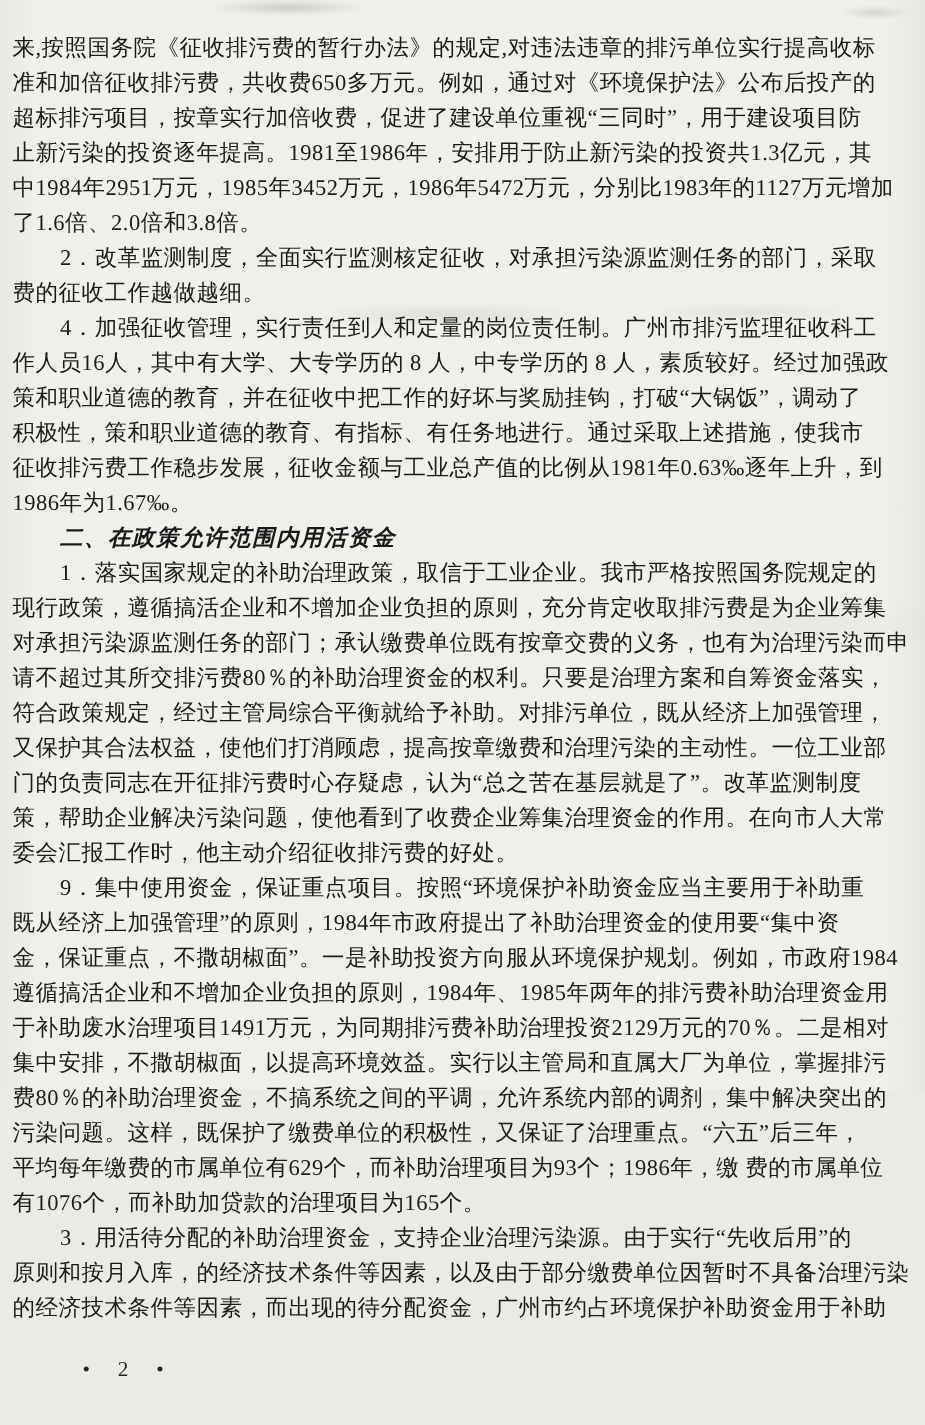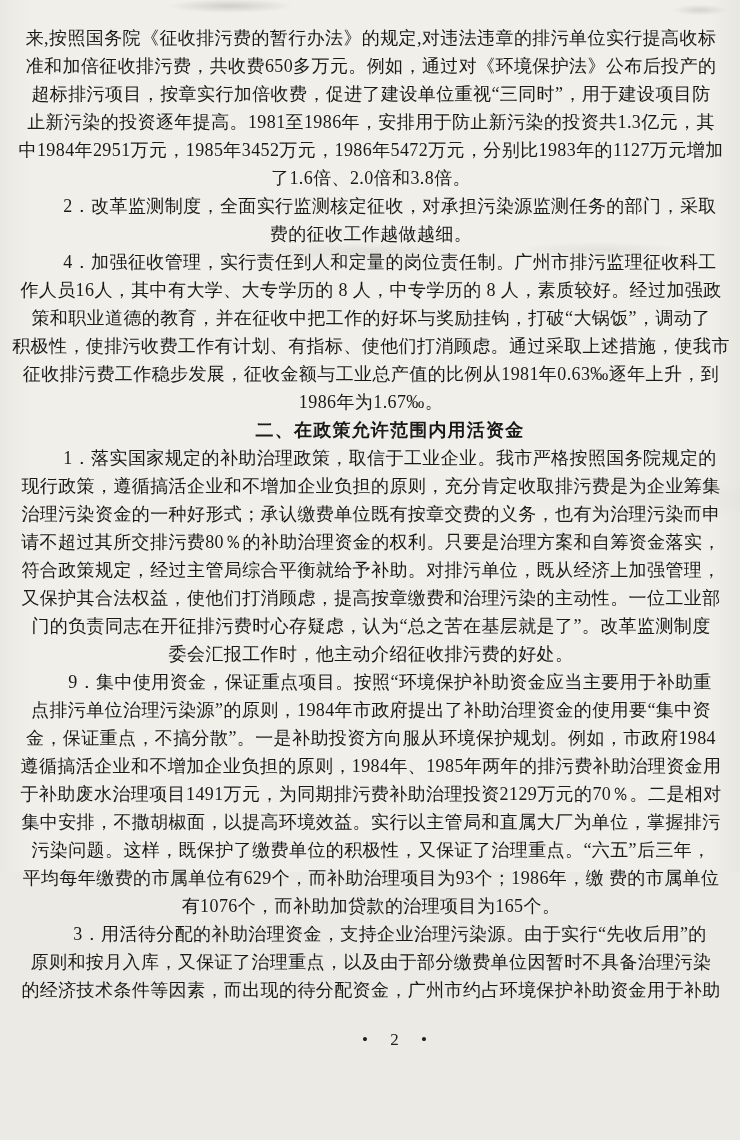--- a/index.html
+++ b/index.html
@@ -22,39 +22,39 @@
       radial-gradient(ellipse 90px 10px at 230px 6px, rgba(60,60,60,0.18), transparent 70%),
       radial-gradient(ellipse 40px 8px at 700px 10px, rgba(60,60,60,0.15), transparent 70%),
       radial-gradient(ellipse 160px 14px at 360px 252px, rgba(80,80,80,0.10), transparent 70%),
       radial-gradient(ellipse 120px 12px at 600px 250px, rgba(80,80,80,0.08), transparent 70%),
       radial-gradient(ellipse 200px 30px at 640px 500px, rgba(90,90,90,0.05), transparent 70%),
       radial-gradient(ellipse 150px 20px at 500px 940px, rgba(90,90,90,0.05), transparent 70%),
       linear-gradient(90deg, rgba(120,120,110,0.06) 0%, rgba(0,0,0,0) 4%, rgba(0,0,0,0) 96%, rgba(120,120,110,0.08) 100%),
       #f0efe9;
     font-family: "Liberation Serif", "DejaVu Serif", serif;
     color: #1a1a1a;
-    text-align: center;
   }
   .text-block {
     width: 722px;
   }
   .line {
     height: 28px;
     line-height: 28px;
     font-size: 18px;
     letter-spacing: 0.4px;
     white-space: nowrap;
     overflow: hidden;
   }
   .line.indent {
     padding-left: 38px;
   }
   .line.bold {
     font-weight: bold;
     letter-spacing: 1.2px;
+    font-style: italic;
   }
   .footer {
     margin-top: 26px;
     margin-left: 56px;
     font-size: 17px;
     letter-spacing: 9px;
     color: #222;
   }
 </style>
 </head>
@@ -66,41 +66,43 @@
       <div class="line">准和加倍征收排污费，共收费650多万元。例如，通过对《环境保护法》公布后投产的</div>
       <div class="line">超标排污项目，按章实行加倍收费，促进了建设单位重视“三同时”，用于建设项目防</div>
       <div class="line">止新污染的投资逐年提高。1981至1986年，安排用于防止新污染的投资共1.3亿元，其</div>
       <div class="line">中1984年2951万元，1985年3452万元，1986年5472万元，分别比1983年的1127万元增加</div>
       <div class="line">了1.6倍、2.0倍和3.8倍。</div>
       <div class="line indent">2．改革监测制度，全面实行监测核定征收，对承担污染源监测任务的部门，采取</div>
       <div class="line">费的征收工作越做越细。</div>
       <div class="line indent">4．加强征收管理，实行责任到人和定量的岗位责任制。广州市排污监理征收科工</div>
       <div class="line">作人员16人，其中有大学、大专学历的 8 人，中专学历的 8 人，素质较好。经过加强政</div>
       <div class="line">策和职业道德的教育，并在征收中把工作的好坏与奖励挂钩，打破“大锅饭”，调动了</div>
-      <div class="line">积极性，使排污收费工作有计划、有指标、使他们打消顾虑。通过采取上述措施，使我市</div>
+      <div class="line">积极性，策和职业道德的教育、有指标、有任务地进行。通过采取上述措施，使我市</div>
       <div class="line">征收排污费工作稳步发展，征收金额与工业总产值的比例从1981年0.63‰逐年上升，到</div>
       <div class="line">1986年为1.67‰。</div>
       <div class="line indent bold">二、在政策允许范围内用活资金</div>
       <div class="line indent">1．落实国家规定的补助治理政策，取信于工业企业。我市严格按照国务院规定的</div>
       <div class="line">现行政策，遵循搞活企业和不增加企业负担的原则，充分肯定收取排污费是为企业筹集</div>
-      <div class="line">治理污染资金的一种好形式；承认缴费单位既有按章交费的义务，也有为治理污染而申</div>
+      <div class="line">对承担污染源监测任务的部门；承认缴费单位既有按章交费的义务，也有为治理污染而申</div>
       <div class="line">请不超过其所交排污费80％的补助治理资金的权利。只要是治理方案和自筹资金落实，</div>
       <div class="line">符合政策规定，经过主管局综合平衡就给予补助。对排污单位，既从经济上加强管理，</div>
       <div class="line">又保护其合法权益，使他们打消顾虑，提高按章缴费和治理污染的主动性。一位工业部</div>
       <div class="line">门的负责同志在开征排污费时心存疑虑，认为“总之苦在基层就是了”。改革监测制度</div>
+      <div class="line">策，帮助企业解决污染问题，使他看到了收费企业筹集治理资金的作用。在向市人大常</div>
       <div class="line">委会汇报工作时，他主动介绍征收排污费的好处。</div>
       <div class="line indent">9．集中使用资金，保证重点项目。按照“环境保护补助资金应当主要用于补助重</div>
-      <div class="line">点排污单位治理污染源”的原则，1984年市政府提出了补助治理资金的使用要“集中资</div>
-      <div class="line">金，保证重点，不搞分散”。一是补助投资方向服从环境保护规划。例如，市政府1984</div>
+      <div class="line">既从经济上加强管理”的原则，1984年市政府提出了补助治理资金的使用要“集中资</div>
+      <div class="line">金，保证重点，不撒胡椒面”。一是补助投资方向服从环境保护规划。例如，市政府1984</div>
       <div class="line">遵循搞活企业和不增加企业负担的原则，1984年、1985年两年的排污费补助治理资金用</div>
       <div class="line">于补助废水治理项目1491万元，为同期排污费补助治理投资2129万元的70％。二是相对</div>
       <div class="line">集中安排，不撒胡椒面，以提高环境效益。实行以主管局和直属大厂为单位，掌握排污</div>
+      <div class="line">费80％的补助治理资金，不搞系统之间的平调，允许系统内部的调剂，集中解决突出的</div>
       <div class="line">污染问题。这样，既保护了缴费单位的积极性，又保证了治理重点。“六五”后三年，</div>
       <div class="line">平均每年缴费的市属单位有629个，而补助治理项目为93个；1986年，缴 费的市属单位</div>
       <div class="line">有1076个，而补助加贷款的治理项目为165个。</div>
       <div class="line indent">3．用活待分配的补助治理资金，支持企业治理污染源。由于实行“先收后用”的</div>
-      <div class="line">原则和按月入库，又保证了治理重点，以及由于部分缴费单位因暂时不具备治理污染</div>
+      <div class="line">原则和按月入库，的经济技术条件等因素，以及由于部分缴费单位因暂时不具备治理污染</div>
       <div class="line">的经济技术条件等因素，而出现的待分配资金，广州市约占环境保护补助资金用于补助</div>
     </div>
   <div class="footer">
     <span>• 2 •</span>
   </div>
 </div>
 
 </body></html>

